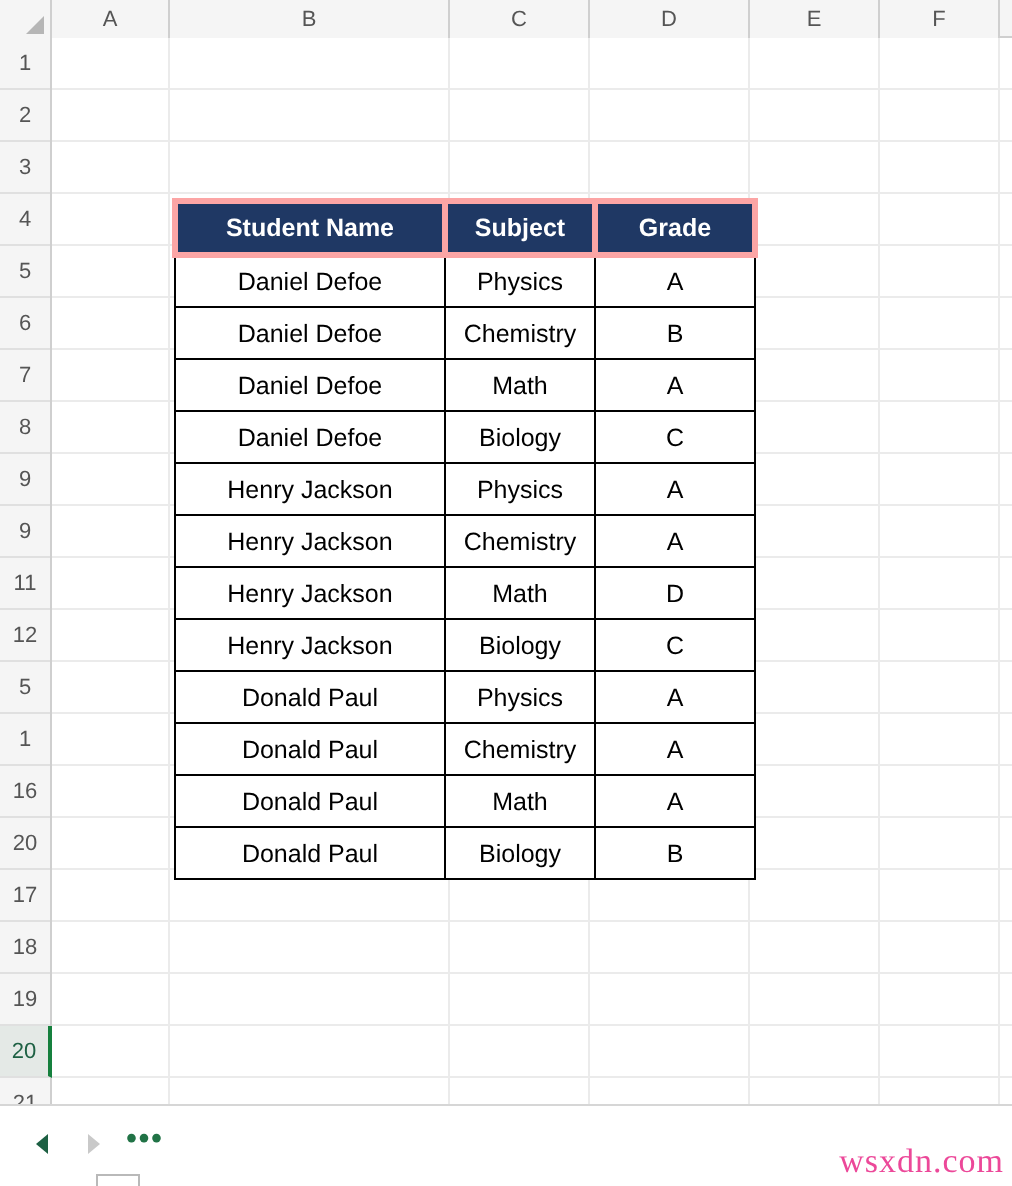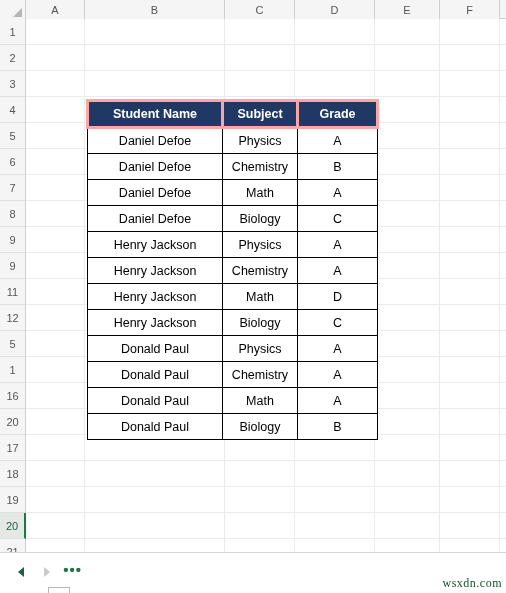--- a/index.html
+++ b/index.html
@@ -183,22 +183,22 @@
     font-size: 15px;
     font-weight: bold;
     letter-spacing: 1px;
     line-height: 8px;
     padding-bottom: 4px;
   }
 
   .watermark {
     position: absolute;
     right: 4px; bottom: 2px;
-    font-size: 12px;
-    color: #14532d;
+    font-size: 17px;
+    color: #ec4899;
     letter-spacing: 0.5px;
     font-family: "Liberation Serif", serif;
   }
 
   .bottom-sliver {
     position: absolute;
     left: 48px; bottom: -2px;
     width: 22px; height: 8px;
     border: 1px solid #b9b9b9;
     border-bottom: none;

